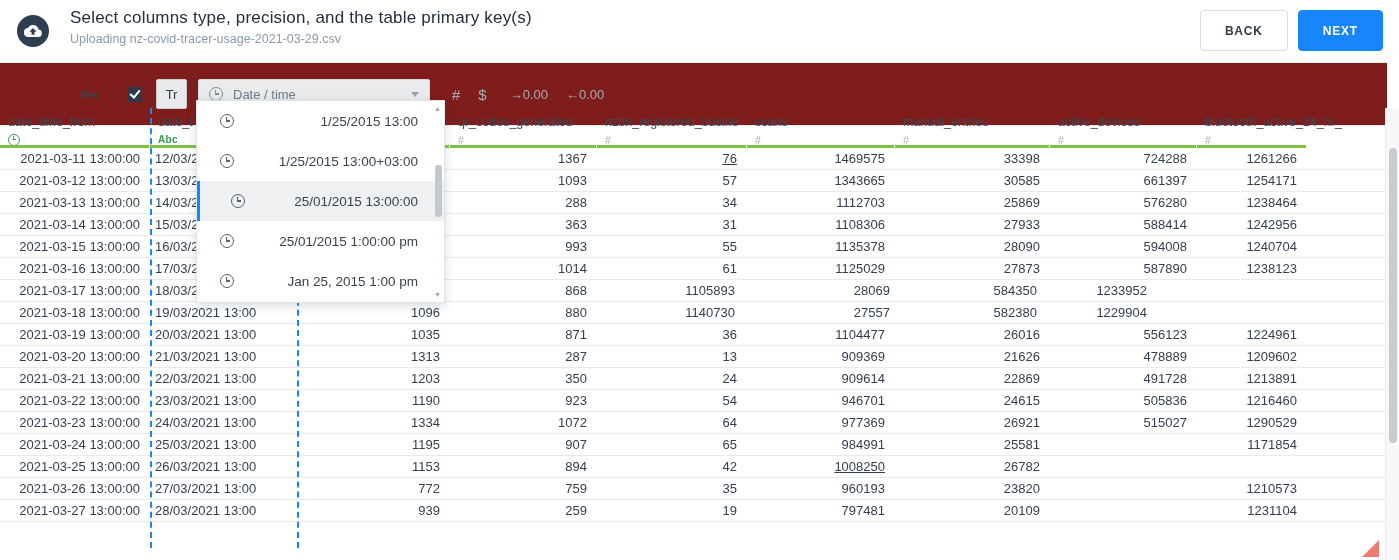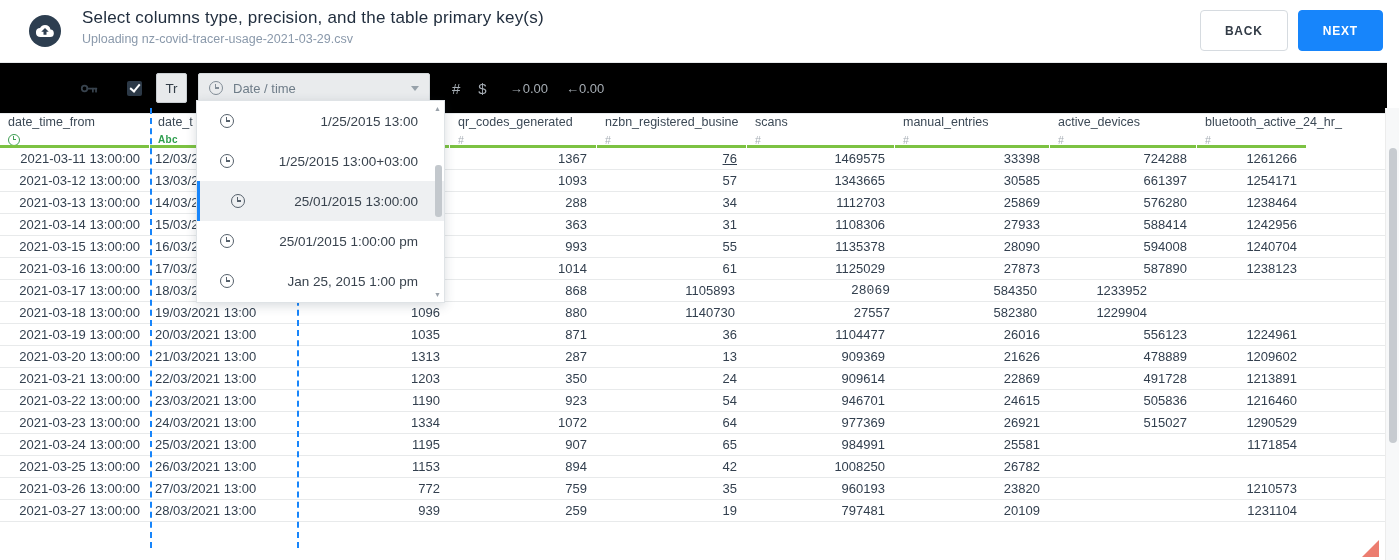--- a/index.html
+++ b/index.html
@@ -1,33 +1,33 @@
 <!DOCTYPE html>
 <html><head>
 <meta charset="utf-8">
 <style>
   html,body{margin:0;padding:0;background:#fff;}
   .app{position:relative;width:1399px;height:560px;background:#fff;overflow:hidden;
        font-family:"Liberation Sans",sans-serif;}
 
   
-  .topbar{position:absolute;top:0;left:12px;right:0;height:62px;background:#fff;}
+  .topbar{position:absolute;top:0;left:0;right:0;height:62px;background:#fff;}
   .upload-badge{position:absolute;left:17px;top:15px;width:32px;height:32px;border-radius:50%;
        background:#2d3e50;display:flex;align-items:center;justify-content:center;}
   .titles{position:absolute;left:70px;top:8px;}
   .page-title{margin:0;font-size:17px;font-weight:400;color:#222f3f;letter-spacing:.2px;}
   .subtitle{margin-top:4px;font-size:12.5px;color:#8a99ab;}
   .actions{position:absolute;right:16px;top:10px;display:flex;gap:10px;}
   .btn{height:41px;padding:0 24px;font-size:12px;font-weight:bold;letter-spacing:.8px;
        border-radius:4px;cursor:pointer;font-family:inherit;}
   .btn.back{background:#fff;border:1px solid #d6dbe0;color:#323b46;}
   .btn.next{background:#1785fb;border:1px solid #1785fb;color:#fff;}
 
   
-  .toolbar{position:absolute;top:62px;left:0;right:12px;height:52px;background:#000000;
+  .toolbar{position:absolute;top:62px;left:0;right:12px;height:64px;background:#7f1d1d;
        border-top:1px solid #e7eaec;border-bottom:1px solid #e7eaec;box-sizing:border-box;
        display:flex;align-items:center;}
   .key-icon{margin-left:78px;display:flex;cursor:pointer;}
   .checkbox{margin-left:28px;width:15px;height:15px;background:#2c3947;border-radius:2px;
        position:relative;cursor:pointer;}
   .checkbox::after{content:"";position:absolute;left:4.5px;top:1.5px;width:4px;height:8px;
        border:solid #fff;border-width:0 2px 2px 0;transform:rotate(40deg);}
   .tr-btn{margin-left:14px;width:31px;height:30px;background:#e7e9eb;border:1px solid #c8cdd1;
        border-radius:2px;font-size:13.5px;color:#333d47;font-family:inherit;cursor:pointer;padding:0;}
   .type-select{margin-left:11px;display:flex;align-items:center;width:232px;height:30px;
@@ -270,21 +270,21 @@
           <div class="td r" style="width: 147px;">587890</div>
           <div class="td r" style="width: 110px;">1238123</div>
           <div class="td" style="width: 78px;"></div>
         </div>
         <div class="trow">
           <div class="td r" style="width: 150px;">2021-03-17 13:00:00</div>
           <div class="td l" style="width: 149px;">18/03/2021 13:00</div>
           <div class="td r" style="width: 151px;"></div>
           <div class="td r" style="width: 147px;">868</div>
           <div class="td r" style="width: 148px;">1105893</div>
-          <div class="td r" style="width: 155px; font-family: Liberation Mono, monospace;">28069</div>
+          <div class="td r" style="width: 155px;">28069</div>
           <div class="td r" style="width: 147px;">584350</div>
           <div class="td r" style="width: 110px;">1233952</div>
           <div class="td" style="width: 78px;"></div>
         </div>
         <div class="trow">
           <div class="td r" style="width: 150px;">2021-03-18 13:00:00</div>
           <div class="td l" style="width: 149px;">19/03/2021 13:00</div>
           <div class="td r" style="width: 151px;">1096</div>
           <div class="td r" style="width: 147px;">880</div>
           <div class="td r" style="width: 148px;">1140730</div>
@@ -364,21 +364,21 @@
           <div class="td r" style="width: 147px;"></div>
           <div class="td r" style="width: 110px;">1171854</div>
           <div class="td" style="width: 78px;"></div>
         </div>
         <div class="trow">
           <div class="td r" style="width: 150px;">2021-03-25 13:00:00</div>
           <div class="td l" style="width: 149px;">26/03/2021 13:00</div>
           <div class="td r" style="width: 151px;">1153</div>
           <div class="td r" style="width: 147px;">894</div>
           <div class="td r" style="width: 150px;">42</div>
-          <div class="td r" style="width: 148px;">1008250</div>
+          <div class="td r" style="width: 148px; text-decoration: underline;">1008250</div>
           <div class="td r" style="width: 155px;">26782</div>
           <div class="td r" style="width: 147px;"></div>
           <div class="td r" style="width: 110px;"></div>
           <div class="td" style="width: 78px;"></div>
         </div>
         <div class="trow">
           <div class="td r" style="width: 150px;">2021-03-26 13:00:00</div>
           <div class="td l" style="width: 149px;">27/03/2021 13:00</div>
           <div class="td r" style="width: 151px;">772</div>
           <div class="td r" style="width: 147px;">759</div>

